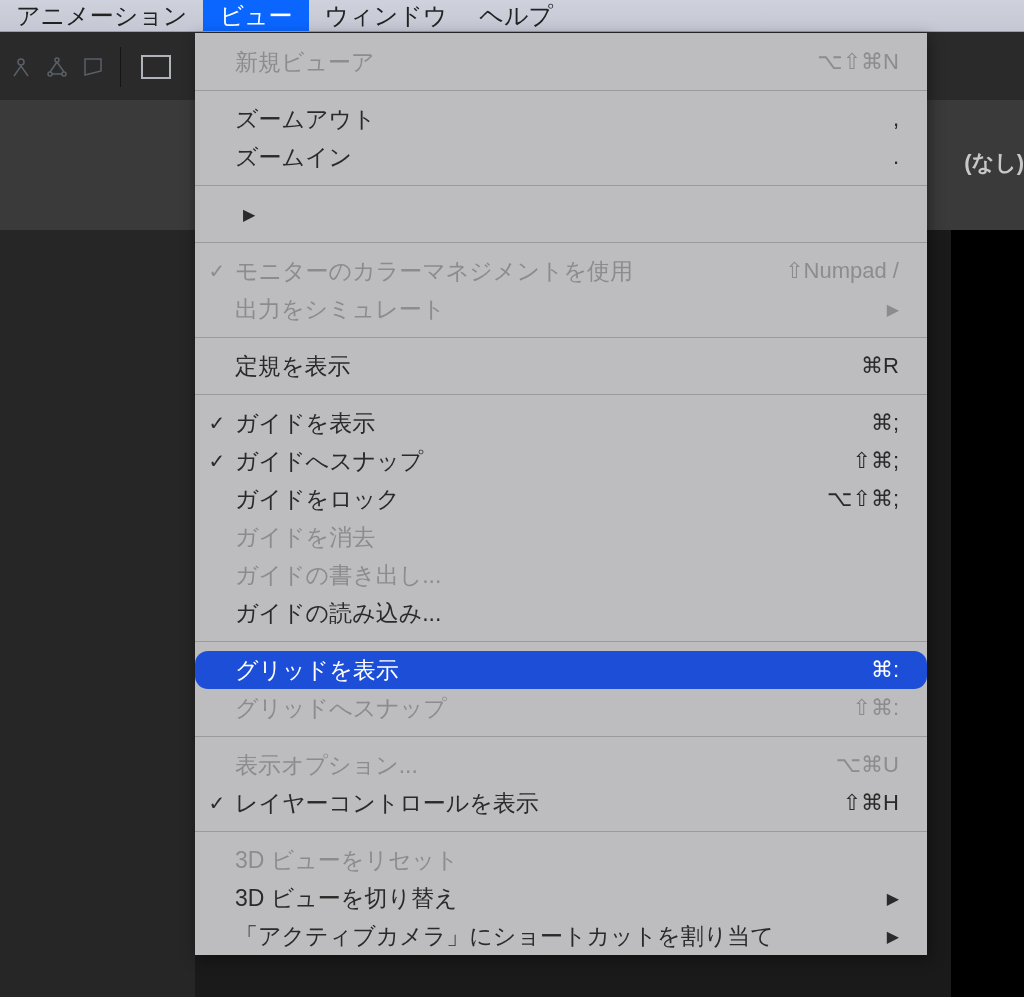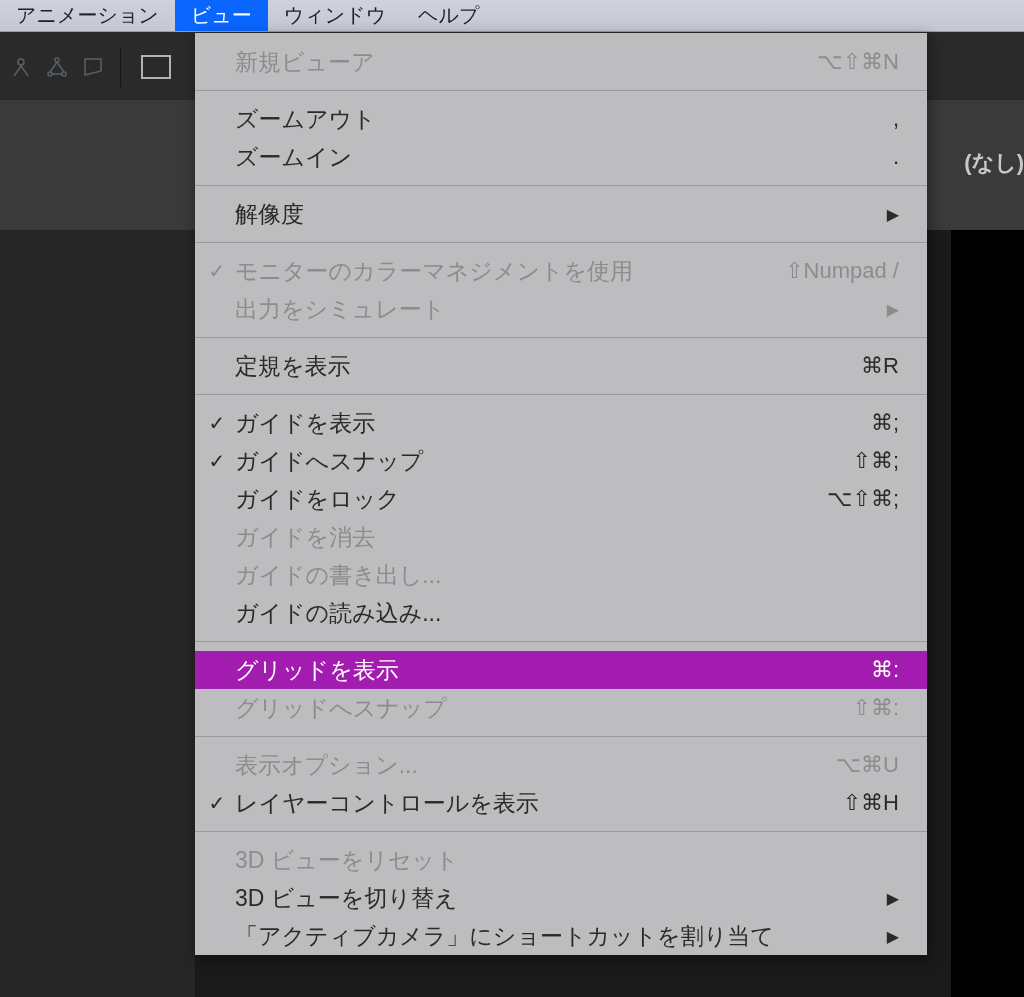--- a/index.html
+++ b/index.html
@@ -14,21 +14,21 @@
       height: 997px;
       background: #1a1a1a;
       overflow: hidden;
       position: relative;
     }
     .menubar {
       height: 32px;
       background: linear-gradient(to bottom, #cfd1dc 0%, #c5c8d4 100%);
       display: flex;
       align-items: center;
-      font-size: 20px;
+      font-size: 24px;
       position: relative;
       z-index: 10;
       border-bottom: 1px solid #9a9ca6;
       text-align: right;
     }
     .menubar-item {
       padding: 0 16px;
       height: 100%;
       display: flex;
       align-items: center;
@@ -116,22 +116,23 @@
       position: relative;
     }
     .menu-item.first-item {
       padding-top: 10px;
       height: 48px;
     }
     .menu-item.disabled {
       color: #8c8c8e;
     }
     .menu-item.highlighted {
-      background: #a21caf;
+      background: #1d4ed8;
       color: #fff;
+      border-radius: 13px;
     }
     .menu-item .check {
       position: absolute;
       left: 10px;
       width: 24px;
       text-align: center;
       font-size: 20px;
     }
     .menu-item .label {
       flex: 1;
@@ -206,21 +207,20 @@
     <span class="label">ズームアウト</span>
     <span class="shortcut">,</span>
   </div>
   <div class="menu-item">
     <span class="label">ズームイン</span>
     <span class="shortcut">.</span>
   </div>
   <div class="separator"></div>
 
   <div class="menu-item">
-    <span class="label">解像度</span>
     <span class="submenu-arrow">▶</span>
   </div>
   <div class="separator"></div>
 
   <div class="menu-item disabled">
     <span class="check">✓</span>
     <span class="label">モニターのカラーマネジメントを使用</span>
     <span class="shortcut">⇧Numpad /</span>
   </div>
   <div class="menu-item disabled">

